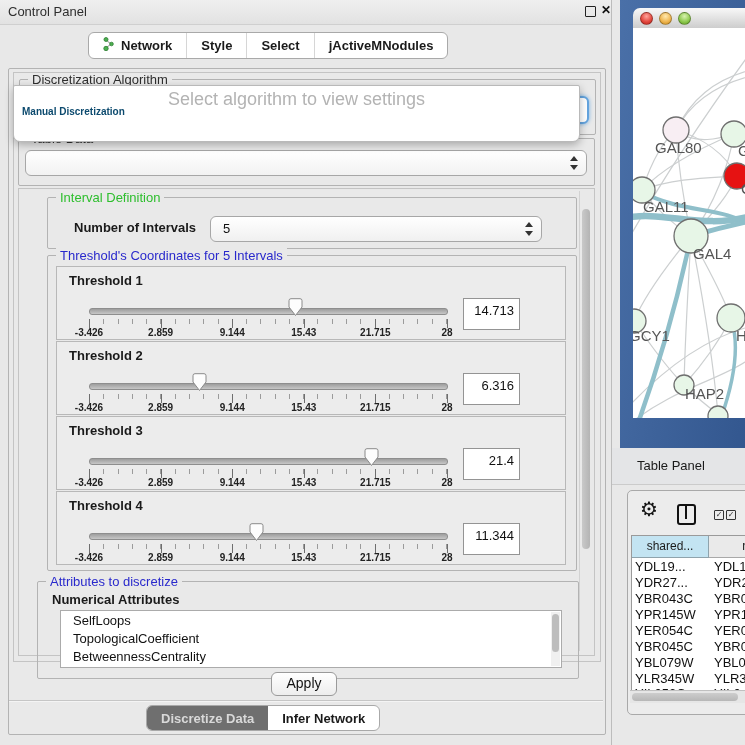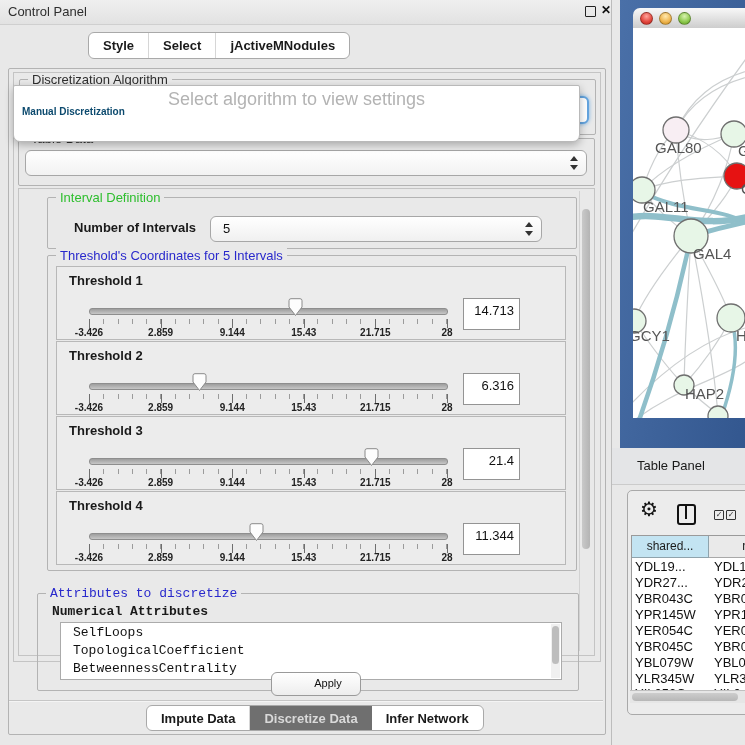--- a/index.html
+++ b/index.html
@@ -66,28 +66,28 @@
   .thumb{position:absolute;top:0;width:15px;height:19px;}
   .tickrow{position:absolute;left:32px;top:52px;width:358px;height:9px;}
   .tickrow .minor{position:absolute;left:0;top:0;width:100%;height:5px;background:repeating-linear-gradient(to right,#9b9b9b 0 1px,transparent 1px 14.28px);}
   .tickrow .mj{position:absolute;top:0;width:1px;height:9px;background:#6e6e6e;}
   .mj.p0{left:0;} .mj.p1{left:20%;} .mj.p2{left:40%;} .mj.p3{left:60%;} .mj.p4{left:80%;} .mj.p5{left:100%;}
   .labelrow{position:absolute;left:32px;top:60px;width:358px;height:11px;}
   .labelrow span{position:absolute;transform:translateX(-50%);font-size:10px;font-weight:bold;color:#222;white-space:nowrap;}
   .lb0{left:0;} .lb1{left:20%;} .lb2{left:40%;} .lb3{left:60%;} .lb4{left:80%;} .lb5{left:100%;}
   .valbox{position:absolute;left:406px;top:31px;width:50px;height:26px;background:#fff;border:1px solid #949494;font-size:13px;color:#111;text-align:right;padding:4px 5px 0 0;}
 
-  #attrs-group{left:18px;top:404px;width:540px;height:96px;font-family:Liberation Mono, monospace;}
+  #attrs-group{left:18px;top:392px;width:540px;height:96px;}
   #attrs-heading{left:14px;top:10px;font-size:13px;font-weight:bold;color:#1a1a1a;}
   #attrs-list{left:22px;top:28px;width:500px;height:56px;background:#fff;border:1px solid #ababab;overflow:hidden;}
   .attr-item{position:absolute;left:12px;font-size:13px;color:#111;white-space:nowrap;}
   #attrs-scroll{position:absolute;right:1px;top:1px;width:9px;height:54px;background:#f0f0f0;}
   #attrs-scroll .vthumb{position:absolute;left:1px;top:2px;width:7px;height:38px;border-radius:4px;background:#bdbdbd;}
 
-  #apply-btn{left:271px;top:672px;width:64px;height:22px;background:linear-gradient(#ffffff,#ededed);border:1px solid #9a9a9a;border-radius:6px;text-align:center;font-size:11px;color:#111;line-height:21px;padding-left:24px;}
+  #apply-btn{left:271px;top:672px;width:64px;height:22px;background:linear-gradient(#ffffff,#ededed);border:1px solid #9a9a9a;border-radius:6px;text-align:center;font-size:14px;color:#111;line-height:21px;}
   #panel-divider{left:9px;top:700px;width:594px;height:0;border-top:1px solid #c6c6c6;border-bottom:1px solid #f4f4f4;}
 
   #bottom-tabs{left:146px;top:705px;height:24px;display:flex;background:#fff;border:1px solid #a9a9a9;border-radius:6px;overflow:hidden;}
   .btab{display:flex;align-items:center;justify-content:center;font-size:13px;font-weight:bold;color:#1a1a1a;padding:0 14px;border-right:1px solid #d6d6d6;white-space:nowrap;}
   .btab:last-child{border-right:none;}
   .btab.sel{background:#6f6f6f;color:#d9d9d9;border-right:none;}
 
   
   #net-window{left:620px;top:0;width:125px;height:448px;background:linear-gradient(100deg,#4a70a8,#33578f);}
   #net-titlebar{left:13px;top:8px;width:112px;height:20px;background:linear-gradient(#f8f8f8,#cdcdcd);border-bottom:1px solid #9a9a9a;border-radius:7px 0 0 0;}
@@ -127,20 +127,32 @@
   <div id="left-panel" class="abs">
 
     <div id="cp-titlebar" class="abs">
       <div id="cp-title" class="abs">Control Panel</div>
       <div id="cp-float" class="abs"></div>
       <div id="cp-close" class="abs">✕</div>
     </div>
 
     <div id="top-tabs" class="abs">
       <div class="ttab">
+        <span class="nicon">
+          <svg width="12" height="14" viewBox="0 0 12 14">
+              <line x1="3" y1="3" x2="8" y2="7" stroke="#8a8a8a" stroke-width="1"></line>
+              <line x1="3" y1="11" x2="8" y2="7" stroke="#8a8a8a" stroke-width="1"></line>
+              <circle cx="3" cy="2.5" r="2" fill="#4caf50" stroke="#2e7d32" stroke-width="0.8"></circle>
+              <circle cx="8.5" cy="7" r="1.8" fill="#4caf50" stroke="#2e7d32" stroke-width="0.8"></circle>
+              <circle cx="3" cy="11.5" r="2.2" fill="#4caf50" stroke="#2e7d32" stroke-width="0.8"></circle>
+            </svg>
+        </span>
+        <span>Network</span>
+      </div>
+      <div class="ttab">
           <span>Style</span>
         </div>
       <div class="ttab">
           <span>Select</span>
         </div>
       <div class="ttab">
           <span>jActiveMNodules</span>
         </div>
     </div>
 
@@ -328,23 +340,20 @@
 
       <div id="panel-vscroll" class="abs">
           <div class="vthumb"></div>
         </div>
     </div>
 
     <div id="apply-btn" class="abs">Apply</div>
     <div id="panel-divider" class="abs"></div>
 
     <div id="bottom-tabs" class="abs">
-      <div class="btab">
-          <span>Impute Data</span>
-        </div>
       <div class="btab sel">
           <span>Discretize Data</span>
         </div>
       <div class="btab">
           <span>Infer Network</span>
         </div>
     </div>
   </div>
 
   <div id="net-window" class="abs">

